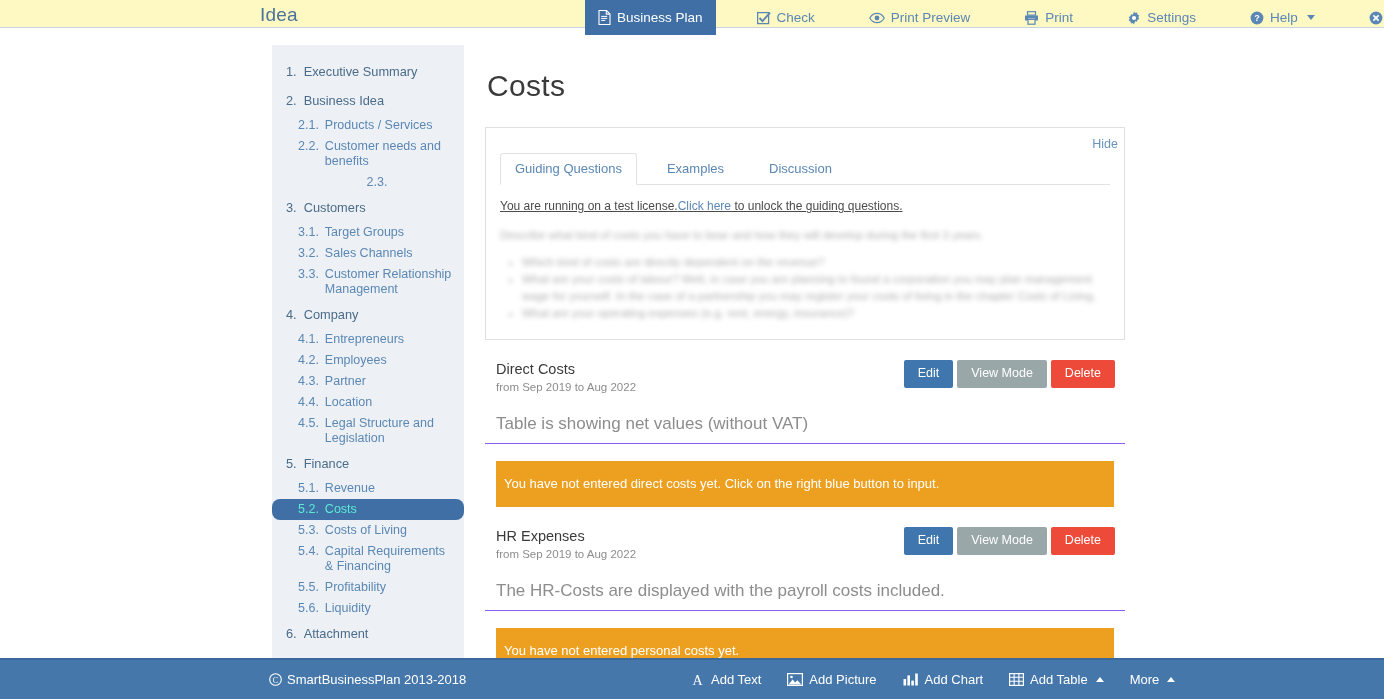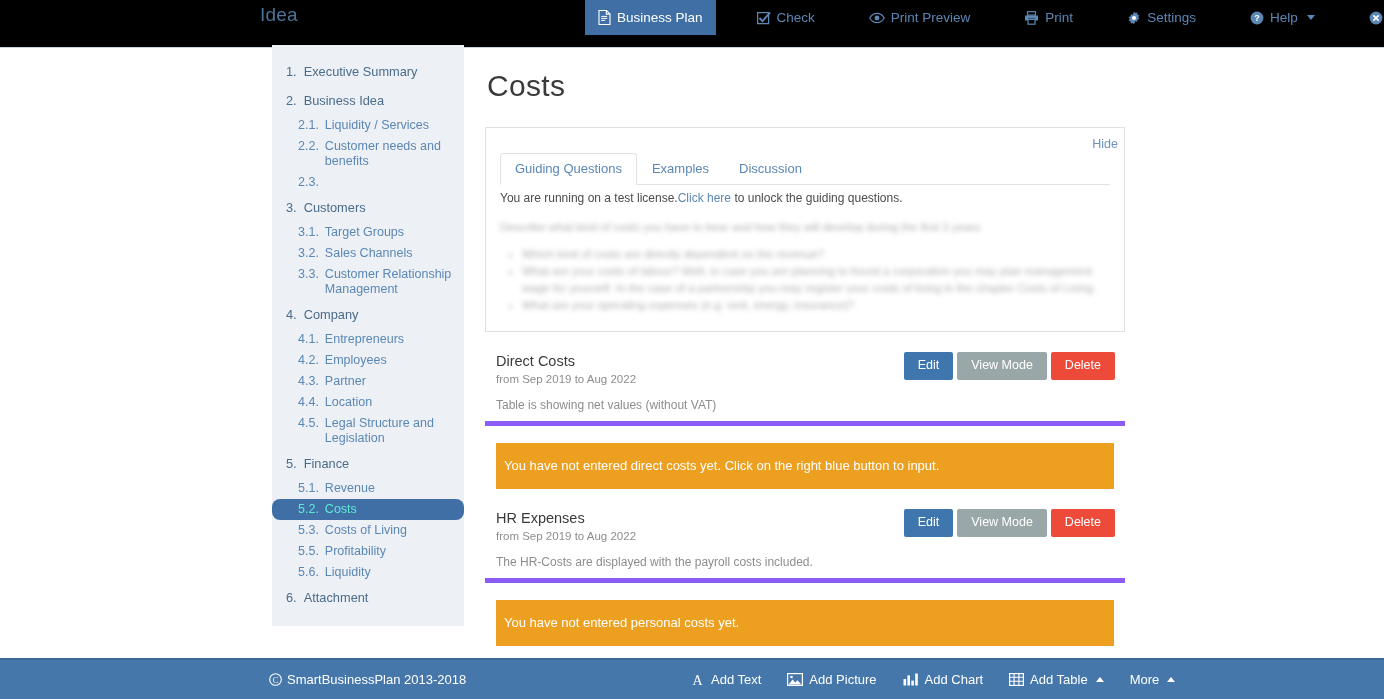--- a/index.html
+++ b/index.html
@@ -11,22 +11,22 @@
     background: #ffffff;
     font-family: "Liberation Sans", sans-serif;
     color: #333;
   }
 
   
   .topbar {
     position: absolute;
     top: 0; left: 0;
     width: 1384px;
-    height: 48px;
-    background: #000000;
+    height: 28px;
+    background: #fef9c3;
     border-bottom: 1px solid #c8d4e0;
   }
   .brand {
     position: absolute;
     left: 260px;
     top: 4px;
     font-size: 19px;
     color: #4c7399;
     font-weight: 400;
     letter-spacing: .2px;
@@ -83,20 +83,21 @@
     gap: 7px;
   }
   .nav-l2 {
     font-size: 12.5px;
     color: #5b87b5;
     padding: 3px 8px 3px 26px;
     line-height: 15px;
     cursor: pointer;
     display: flex;
     gap: 6px;
+    justify-content: center;
   }
   .nav-l2.selected {
     background: #3f6fa5;
     color: #5eead4;
     border-radius: 8px;
   }
   .nav-num { flex: 0 0 auto; }
   .nav-lbl { flex: 1 1 auto; }
 
   
@@ -125,21 +126,21 @@
   .hide-link {
     position: absolute;
     right: 6px;
     top: 9px;
     font-size: 12.5px;
     color: #6b93bd;
     cursor: pointer;
   }
   .tabs {
     display: flex;
-    gap: 0;
+    gap: 15px;
     border-bottom: 1px solid #e2e2e2;
     margin-top: 14px;
   }
   .tab {
     font-size: 13px;
     color: #5b87b5;
     padding: 7px 14px 8px 14px;
     cursor: pointer;
     position: relative;
     top: 1px;
@@ -147,21 +148,22 @@
   }
   .tab.active {
     border: 1px solid #e2e2e2;
     border-bottom-color: #ffffff;
     border-radius: 3px 3px 0 0;
     background: #ffffff;
   }
   .license-line {
     font-size: 12px;
     color: #4b4b4b;
-    margin-top: 6px;
+    margin-top: 14px;
+    text-decoration: underline;
   }
   .license-line a { color: #5b87b5; text-decoration: none; cursor: pointer; }
   .blurred {
     margin-top: 14px;
     filter: blur(2.6px);
     opacity: .62;
     color: #7b7b7b;
     font-size: 11.5px;
     line-height: 16.5px;
     user-select: none;
@@ -197,25 +199,25 @@
     border-radius: 2px;
     cursor: pointer;
     font-family: "Liberation Sans", sans-serif;
     line-height: 13px;
   }
   .btn-edit   { background: #3f76ad; min-width: 44px; }
   .btn-view   { background: #9aa7a8; min-width: 80px; }
   .btn-delete { background: #ee4a3a; min-width: 64px; }
 
   .sec-note {
-    font-size: 12px;
+    font-size: 17px;
     color: #8d8d8d;
     padding: 0 11px;
-    margin-top: 12px;
-    border-bottom: 5px solid #8b5cf6;
+    margin-top: 20px;
+    border-bottom: 1px solid #8b5cf6;
     padding-bottom: 9px;
   }
   .alert {
     background: #eda020;
     color: #ffffff;
     font-size: 13px;
     padding: 15px 8px;
     margin: 17px 11px 16px 11px;
     line-height: 16px;
   }
@@ -357,21 +359,21 @@
     <span class="nav-lbl">Executive Summary</span>
   </div>
 
   <div class="nav-l1">
     <span class="nav-num">2.</span>
     <span class="nav-lbl">Business Idea</span>
   </div>
 
   <div class="nav-l2">
     <span class="nav-num">2.1.</span>
-    <span class="nav-lbl">Liquidity / Services</span>
+    <span class="nav-lbl">Products / Services</span>
   </div>
 
   <div class="nav-l2">
     <span class="nav-num">2.2.</span>
     <span class="nav-lbl">Customer needs and benefits</span>
   </div>
 
   <div class="nav-l2">
     <span class="nav-num">2.3.</span>
   </div>
@@ -439,20 +441,24 @@
   <div class="nav-l2 selected">
     <span class="nav-num">5.2.</span>
     <span class="nav-lbl">Costs</span>
   </div>
 
   <div class="nav-l2">
     <span class="nav-num">5.3.</span>
     <span class="nav-lbl">Costs of Living</span>
   </div>
 
+  <div class="nav-l2">
+    <span class="nav-num">5.4.</span>
+    <span class="nav-lbl">Capital Requirements &amp; Financing</span>
+  </div>
 
   <div class="nav-l2">
     <span class="nav-num">5.5.</span>
     <span class="nav-lbl">Profitability</span>
   </div>
 
   <div class="nav-l2">
     <span class="nav-num">5.6.</span>
     <span class="nav-lbl">Liquidity</span>
   </div>

